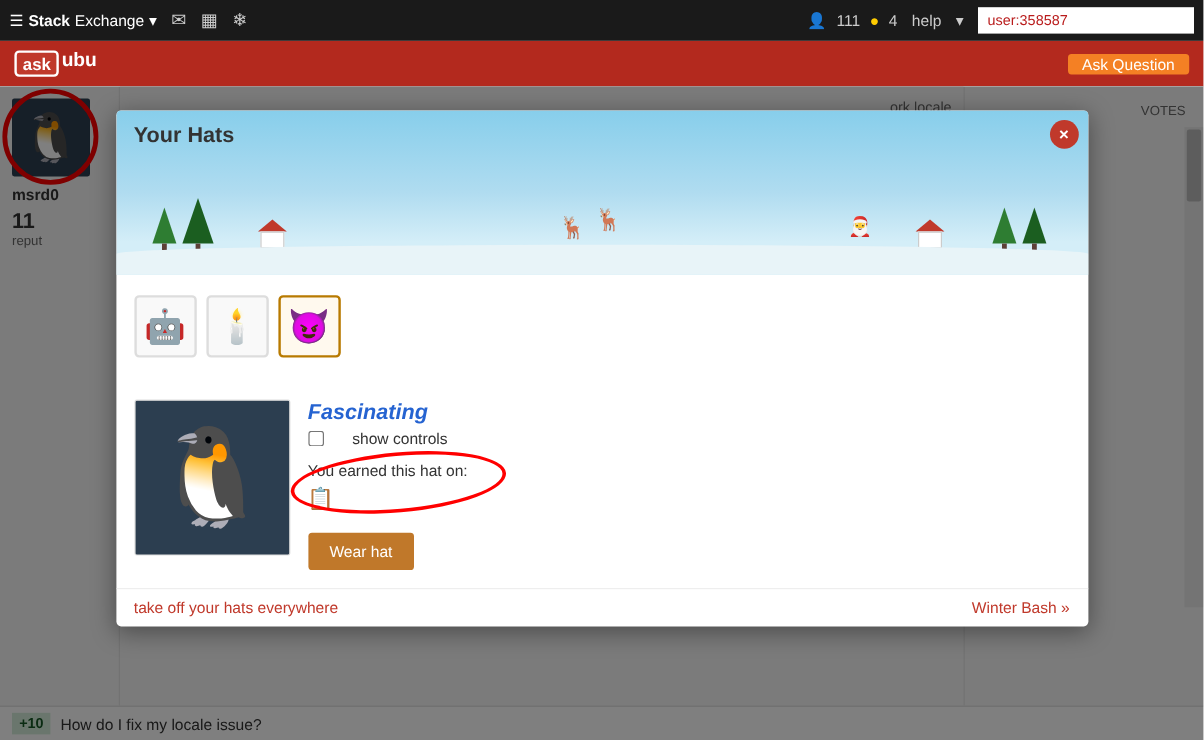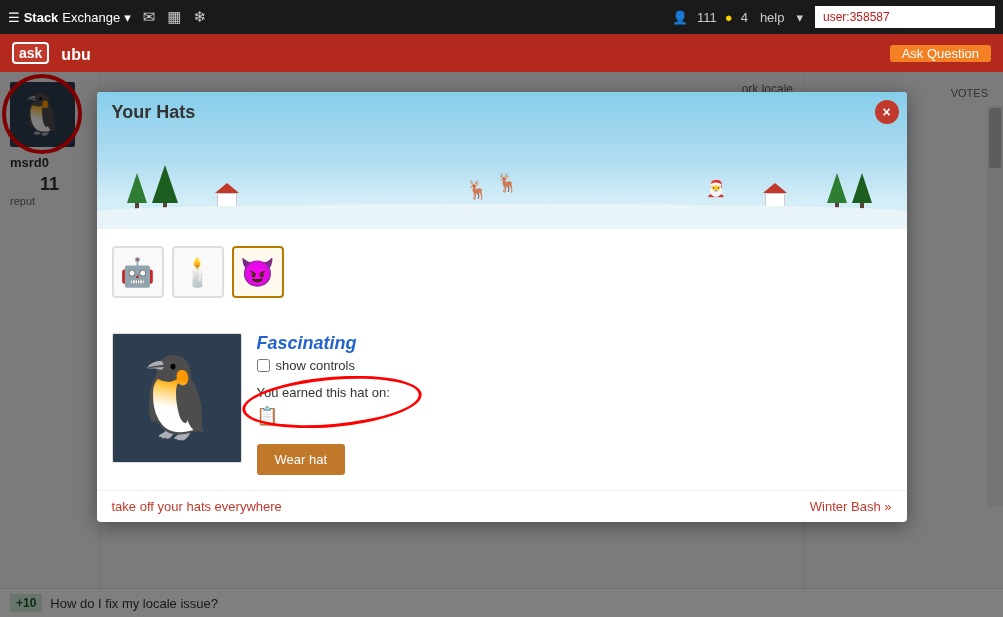--- a/index.html
+++ b/index.html
@@ -44,22 +44,22 @@
     .sec-bar {
       background: #b3291e;
       height: 38px;
       display: flex;
       align-items: center;
       padding: 0 12px;
       gap: 10px;
     }
     .site-logo {
       display: flex;
-      align-items: flex-end;
-      gap: 12px;
+      align-items: flex-start;
+      gap: 2px;
       color: #fff;
       font-size: 18px;
       font-weight: bold;
     }
     .site-logo .ask-badge {
       background: #c0392b;
       border: 2px solid #fff;
       border-radius: 4px;
       padding: 1px 5px;
       font-size: 14px;
@@ -120,21 +120,21 @@
       position: absolute;
       top: -8px;
       left: -8px;
       width: 80px;
       height: 80px;
       border: 4px solid red;
       border-radius: 50%;
       pointer-events: none;
     }
     .username { font-size: 13px; font-weight: bold; color: #333; margin-bottom: 4px; }
-    .rep-count { font-size: 18px; font-weight: bold; color: #333; text-align: center; }
+    .rep-count { font-size: 18px; font-weight: bold; color: #333; }
     .rep-label { font-size: 11px; color: #666; }
 
     
     .main-content {
       flex: 1;
       padding: 10px;
       overflow: hidden;
     }
 
     
@@ -312,21 +312,21 @@
     }
     .hat-secret {
       color: #666;
       font-size: 12px;
       font-style: italic;
       margin-bottom: 12px;
     }
     .checkbox-row {
       display: flex;
       align-items: center;
-      gap: 6px;
+      gap: 24px;
       margin-bottom: 12px;
       font-size: 13px;
       color: #333;
     }
     .checkbox-row input[type="checkbox"] { cursor: pointer; }
 
     .earned-section {
       margin-bottom: 12px;
       font-size: 13px;
       color: #333;

